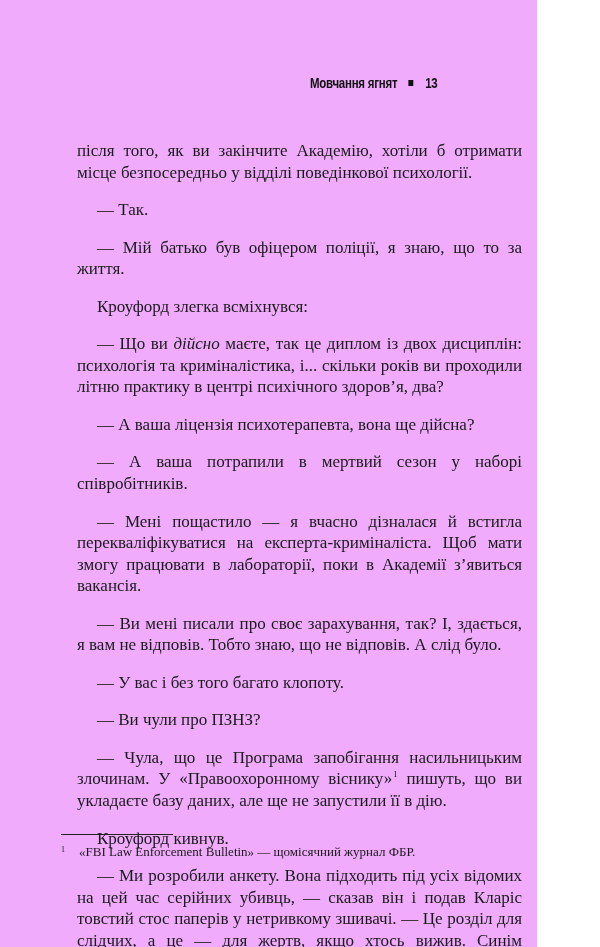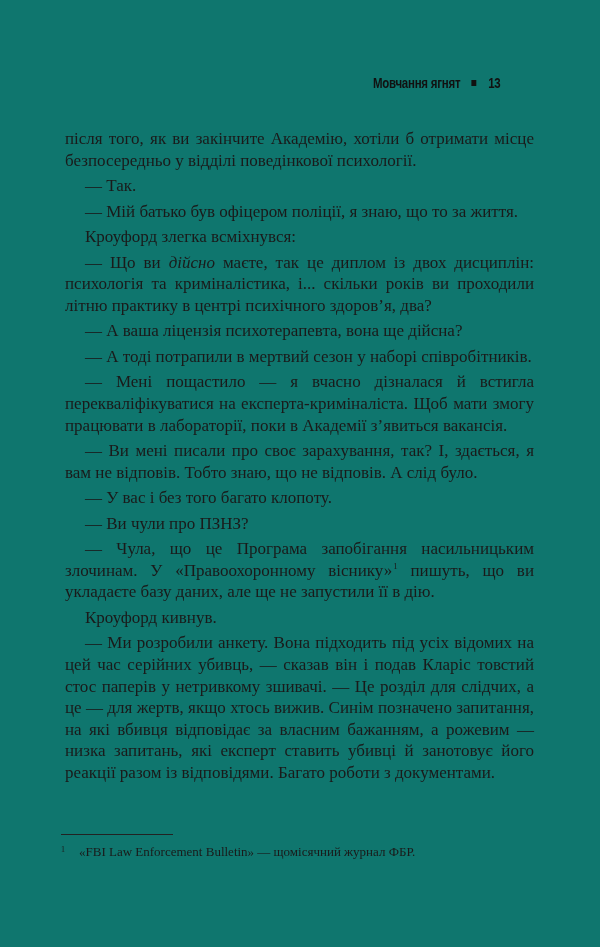--- a/index.html
+++ b/index.html
@@ -1,31 +1,31 @@
 <!DOCTYPE html>
 <html><head>
   <meta charset="utf-8">
   <style>
     html, body { margin: 0; padding: 0; background: #ffffff; }
     body { width: 600px; height: 947px; position: relative; overflow: hidden; }
-    .page { position: absolute; left: 0; top: 0; width: 600px; height: 947px; background: #0f766e; }
+    .page { position: absolute; left: 0; top: 0; width: 537px; height: 947px; background: #f0abfc; }
     .running-head {
       position: absolute; top: 75px; right: 100px;
       font-family: "Liberation Sans", sans-serif; font-weight: bold;
       font-size: 14px; color: #111; letter-spacing: -0.3px;
       transform: scaleX(0.82); transform-origin: right center;
       display: flex; align-items: center; gap: 14px;
     }
     .running-head .sq { display: inline-block; width: 6px; height: 6px; background: #111; }
     .body-text {
       position: absolute; left: 61px; top: 124px; width: 477px;
       font-family: "Liberation Serif", serif; font-size: 17px; line-height: 21.55px;
       color: #1a1a1a;
     }
-    .body-text p { margin: 4px; text-align: justify; text-align-last: left; }
+    .body-text p { margin: 16px; text-align: justify; text-align-last: left; }
     .body-text p.ind { text-indent: 20px; }
     .body-text em { }
     sup.fn { font-size: 9px; vertical-align: 7px; line-height: 0; margin-left: 1px; }
     .fn-rule { position: absolute; left: 61px; top: 834px; width: 112px; height: 1px; background: #222; }
     .footnote {
       position: absolute; left: 61px; top: 844px; width: 477px;
       font-family: "Liberation Serif", serif; font-size: 13px; line-height: 16px; color: #1a1a1a;
       display: flex;
     }
     .footnote .num { font-size: 8px; width: 18px; position: relative; top: -2px; }
@@ -41,21 +41,21 @@
     <span>13</span>
   </div>
 
   <div class="body-text">
     <p>після того, як ви закінчите Академію, хотіли б отримати місце безпосередньо у відділі поведінкової психології.</p>
     <p class="ind">— Так.</p>
     <p class="ind">— Мій батько був офіцером поліції, я знаю, що то за життя.</p>
     <p class="ind">Кроуфорд злегка всміхнувся:</p>
     <p class="ind"><span>— Що ви </span><em>дійсно</em><span> маєте, так це диплом із двох дисциплін: психологія та криміналістика, і... скільки років ви проходили літню практику в центрі психічного здоров’я, два?</span></p>
     <p class="ind">— А ваша ліцензія психотерапевта, вона ще дійсна?</p>
-    <p class="ind">— А тоді потрапили в мертвий сезон у наборі співробітників.</p>
+    <p class="ind">— А ваша потрапили в мертвий сезон у наборі співробітників.</p>
     <p class="ind">— Мені пощастило — я вчасно дізналася й встигла перекваліфікуватися на експерта-криміналіста. Щоб мати змогу працювати в лабораторії, поки в Академії з’явиться вакансія.</p>
     <p class="ind">— Ви мені писали про своє зарахування, так? І, здається, я вам не відповів. Тобто знаю, що не відповів. А слід було.</p>
     <p class="ind">— У вас і без того багато клопоту.</p>
     <p class="ind">— Ви чули про ПЗНЗ?</p>
     <p class="ind"><span>— Чула, що це Програма запобігання насильницьким злочинам. У «Правоохоронному віснику»</span><sup class="fn">1</sup><span> пишуть, що ви укладаєте базу даних, але ще не запустили її в дію.</span></p>
     <p class="ind">Кроуфорд кивнув.</p>
     <p class="ind">— Ми розробили анкету. Вона підходить під усіх відомих на цей час серійних убивць, — сказав він і подав Кларіс товстий стос паперів у нетривкому зшивачі. — Це розділ для слідчих, а це — для жертв, якщо хтось вижив. Синім позначено запитання, на які вбивця відповідає за власним бажанням, а рожевим — низка запитань, які експерт ставить убивці й занотовує його реакції разом із відповідями. Багато роботи з документами.</p>
   </div>
 
   <div class="fn-rule"></div>

